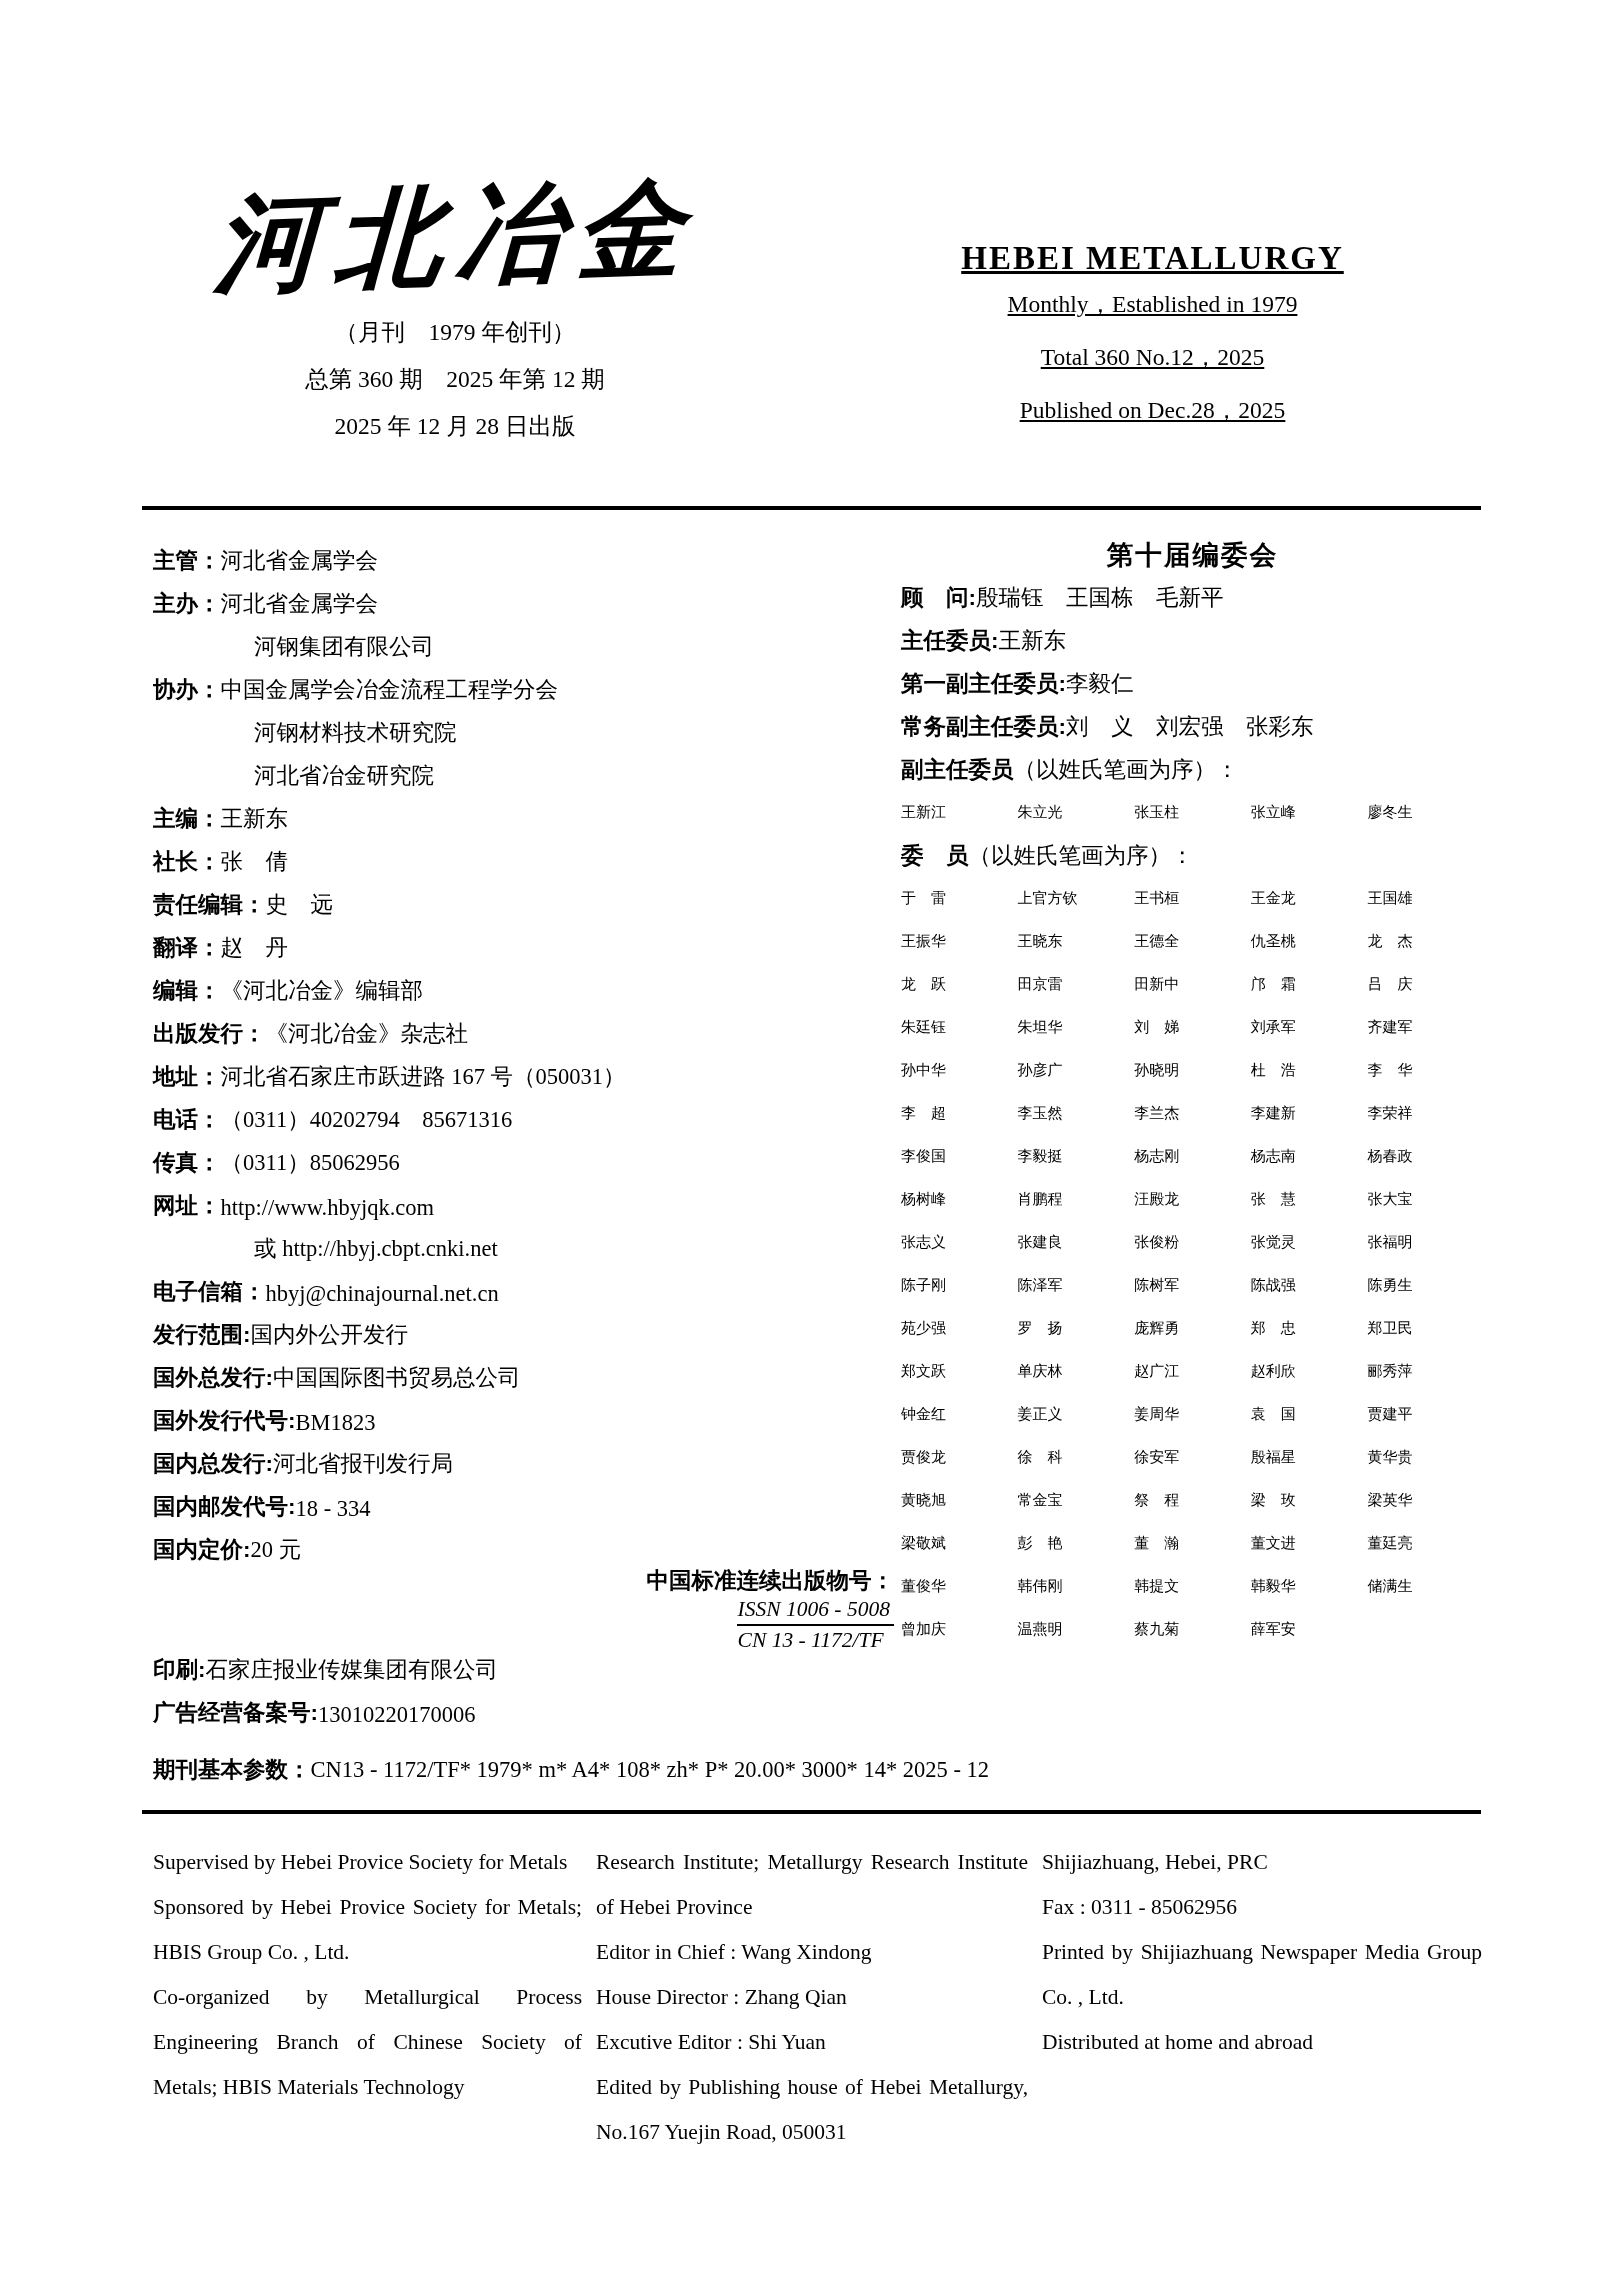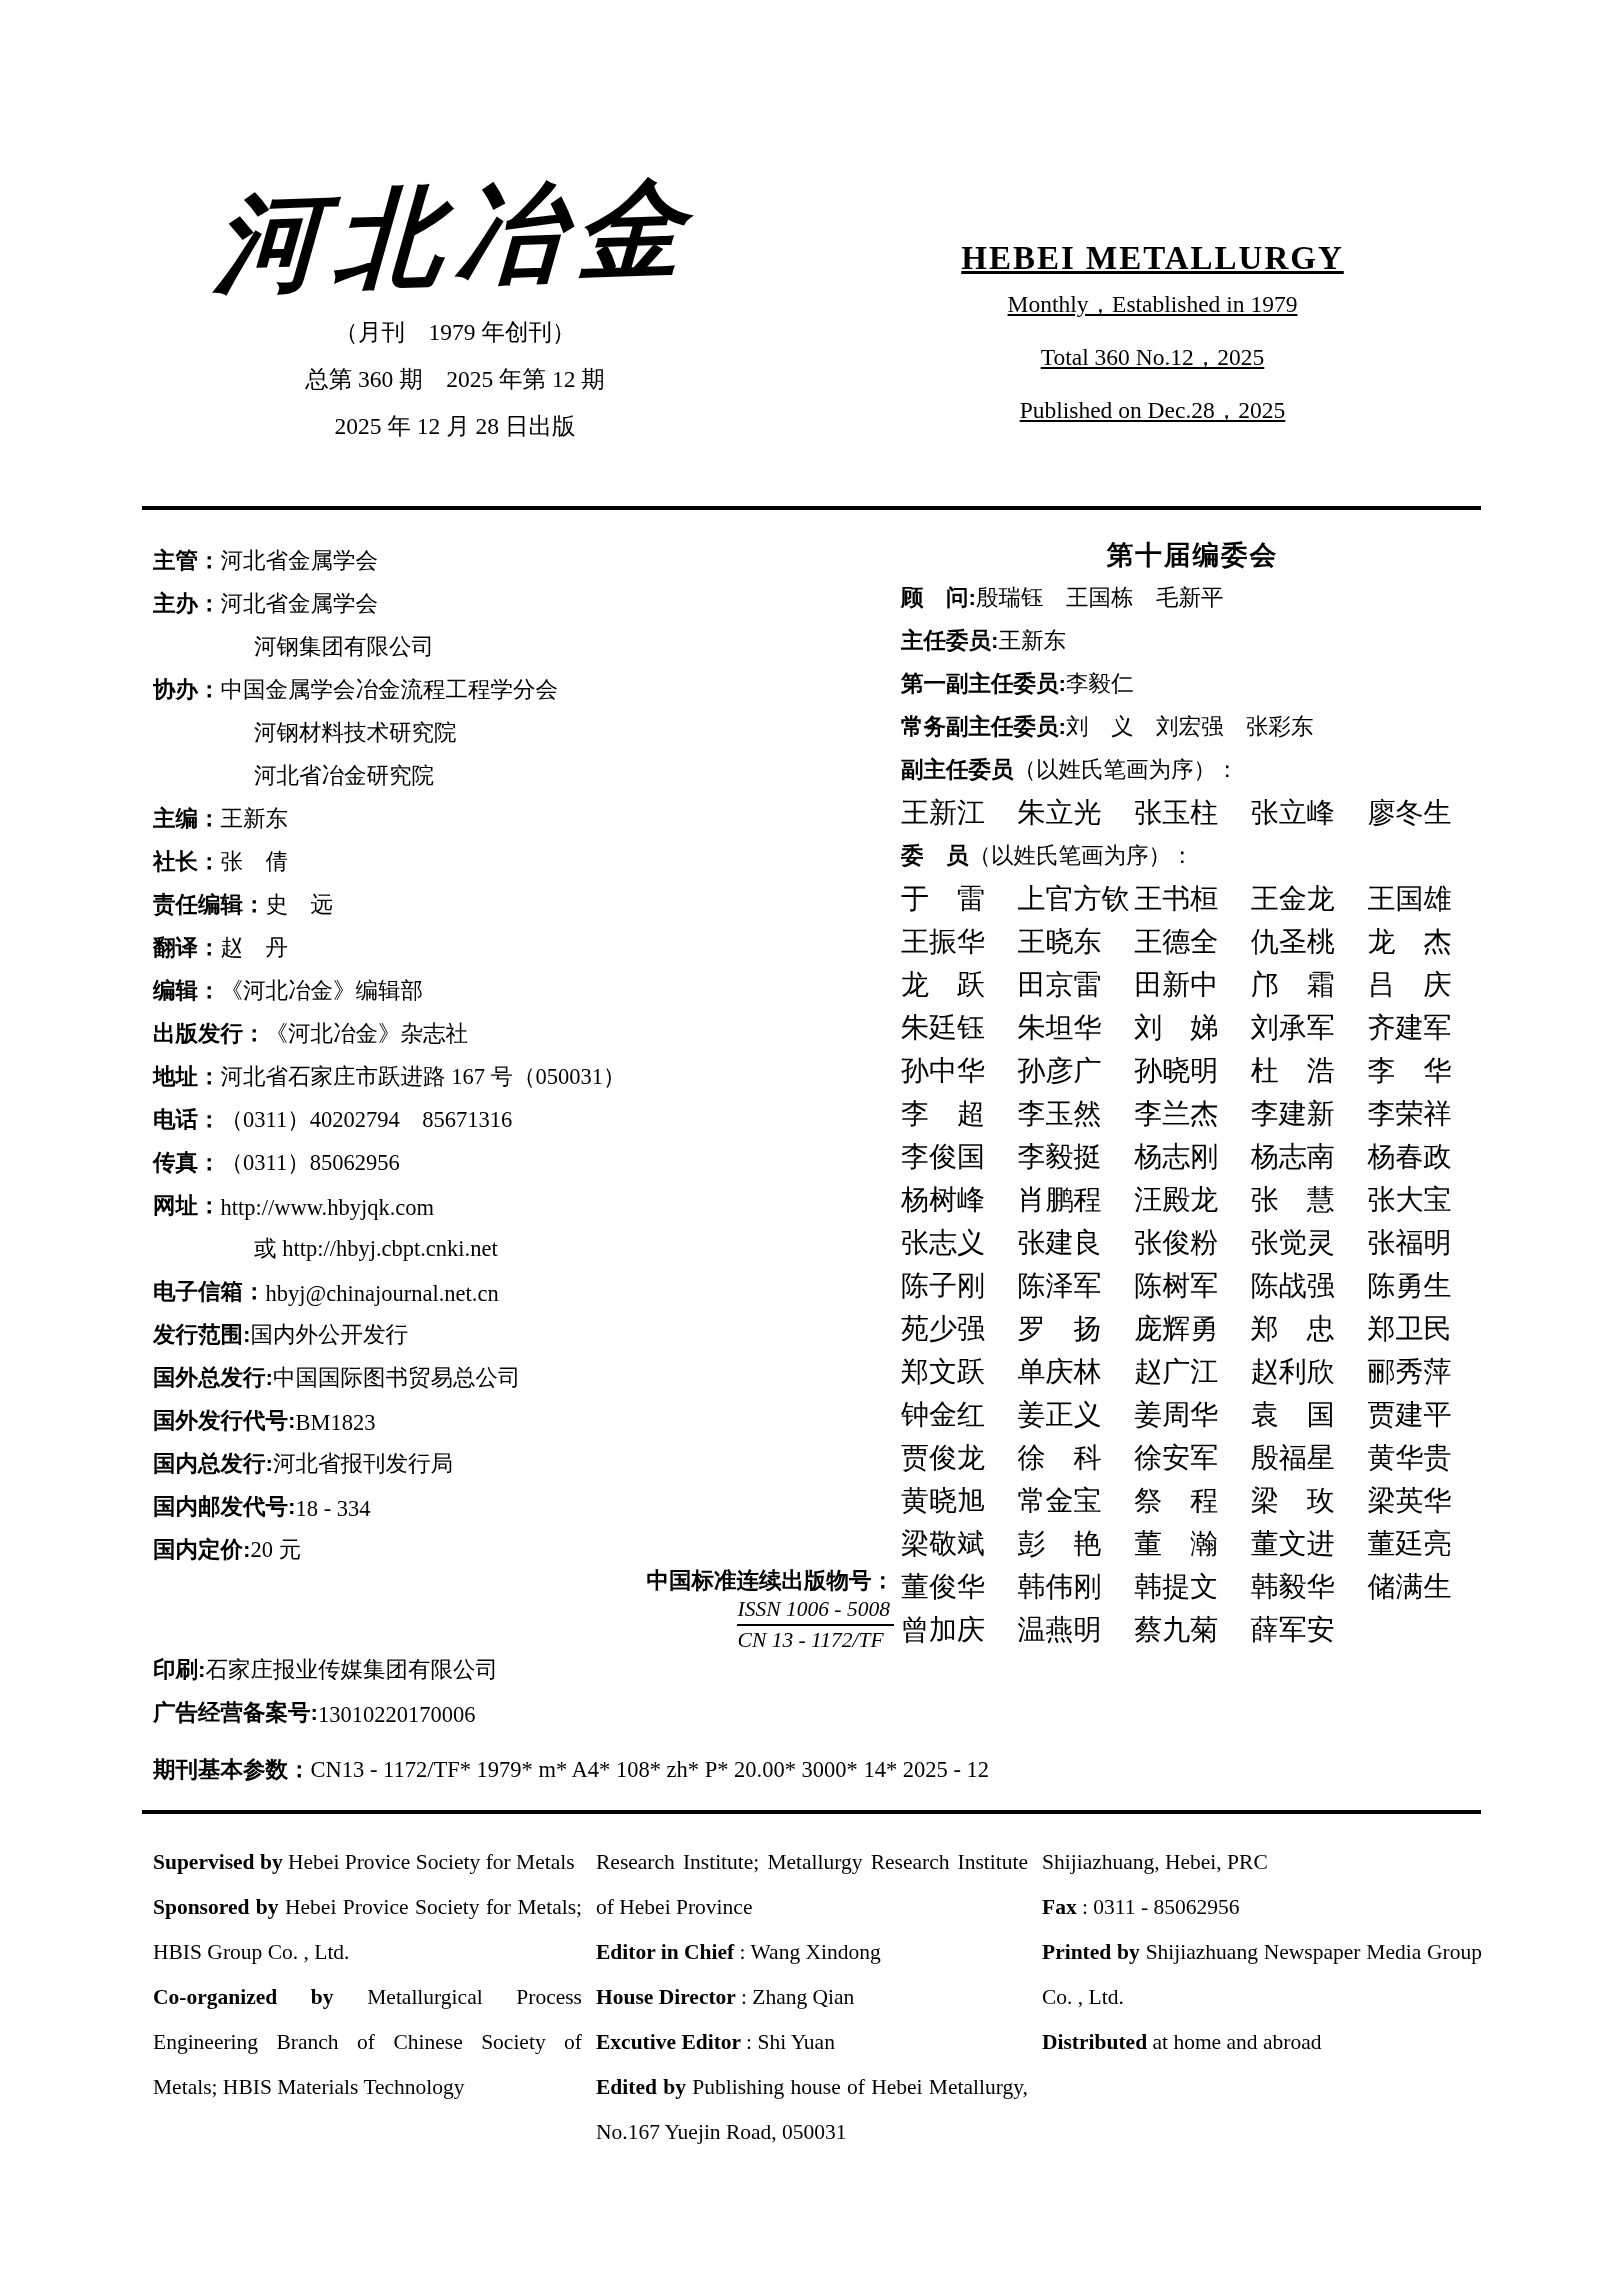--- a/index.html
+++ b/index.html
@@ -46,39 +46,39 @@
 
   .right-col { position:absolute; left:901px; top:533px; width:583px; }
   .board-title {
     height:43px; display:flex; align-items:center; justify-content:center;
     font-size:26.6px; font-weight:700;
     font-family:"Liberation Sans","DejaVu Sans",sans-serif;
     letter-spacing:2px;
   }
   .board-row { height:43px; display:flex; align-items:center; font-size:22.5px; white-space:nowrap; }
   .board-row .note { font-family:"Liberation Serif","DejaVu Serif",serif; font-weight:400; }
-  .names-row { display:grid; grid-template-columns:repeat(5,1fr); height:43px; align-items:center; font-size:28px; }
+  .names-row { display:grid; grid-template-columns:repeat(5,1fr); height:43px; align-items:center; font-size:15px; }
   .names-row span { white-space:nowrap; }
 
   
   .params-row {
     position:absolute; left:153px; top:1748px; height:43px;
     display:flex; align-items:center; font-size:22.5px; white-space:nowrap;
   }
 
   
   #footer-cols {
     position:absolute; left:153px; top:1840px; width:1329px;
     display:flex; justify-content:space-between;
   }
   .footer-col { font-size:21.5px; line-height:45px; text-align:justify; }
   .footer-col-0 { width:429px; }
   .footer-col-1 { width:432px; }
   .footer-col-2 { width:440px; }
-  .seg-b { font-weight:700; }
+  .seg-b { font-weight:400; }
 </style>
 </head>
 <body>
 
 <div class="page">
 
   <div class="mast-left">
     <div class="logo">河北冶金</div>
     <div class="cn-line">（月刊　1979 年创刊）</div>
     <div class="cn-line">总第 360 期　2025 年第 12 期</div>

